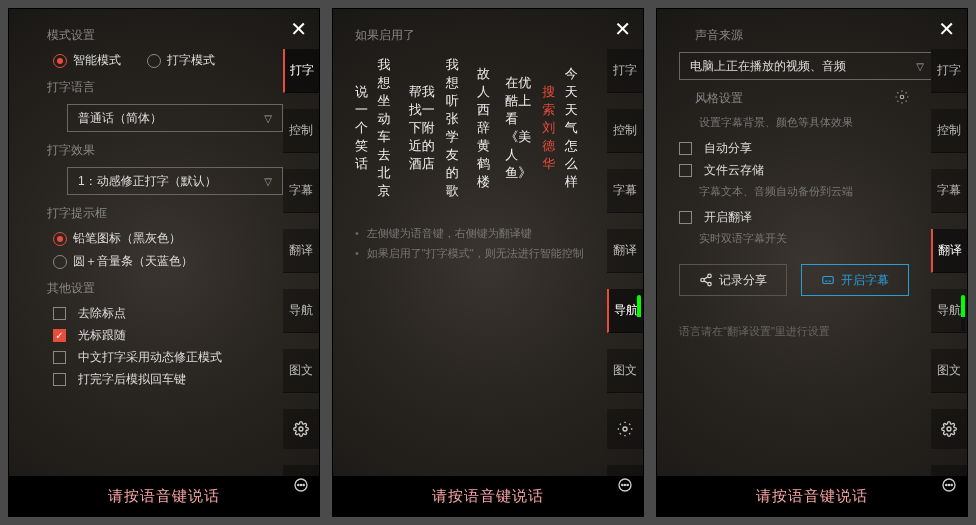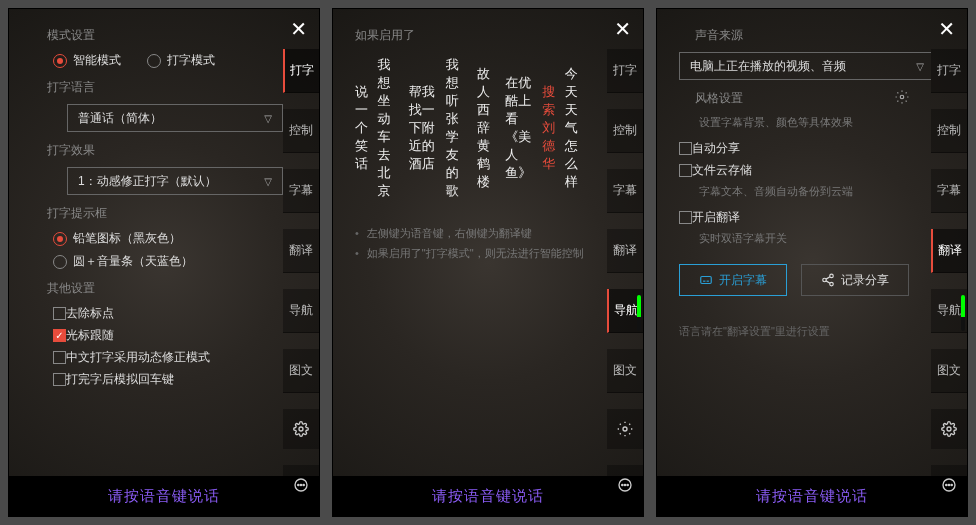--- a/index.html
+++ b/index.html
@@ -122,21 +122,21 @@
   padding: 0 10px;
   margin-left: 36px;
   cursor: pointer;
   font-size: 12px;
 }
 .select.wide { width: 256px; margin-left: 0; }
 .chev { font-size: 10px; color: #aaa; }
 .chk-row {
   display: flex;
   align-items: center;
-  gap: 0;
+  gap: 12px;
   padding-left: 22px;
   margin: 5px 0;
   cursor: pointer;
   font-size: 12px;
   color: #ddd;
 }
 .chk-row.noindent { padding-left: 0; }
 .chk {
   width: 13px;
   height: 13px;
@@ -148,21 +148,21 @@
 .chk.on { background: #e74c3c; border-color: #e74c3c; color: #fff; font-size: 10px; }
 .hint {
   font-size: 11px;
   color: #777;
   padding-left: 20px;
   margin: 2px 0 10px 0;
 }
 .footer {
   height: 40px;
   background: #000;
-  color: #8b5cf6;
+  color: #fca5a5;
   font-size: 15px;
   display: flex;
   align-items: center;
   justify-content: center;
   letter-spacing: 1px;
   font-family: Liberation Mono, monospace;
 }
 .cmd-title {
   color: #888;
   margin-bottom: 12px;
@@ -396,35 +396,35 @@
         <span class="chk"></span>
         <span>文件云存储</span>
       </div>
     <div class="hint">字幕文本、音频自动备份到云端</div>
     <div class="chk-row noindent">
         <span class="chk"></span>
         <span>开启翻译</span>
       </div>
     <div class="hint">实时双语字幕开关</div>
     <div class="btn-row">
-      <div class="btn primary">
-        <svg viewBox="0 0 24 24" fill="none" stroke="currentColor" stroke-width="2">
-            <rect x="3" y="6" width="18" height="12" rx="2"></rect>
-            <line x1="7" y1="14" x2="11" y2="14"></line>
-            <line x1="13" y1="14" x2="17" y2="14"></line>
-          </svg>
-        <span>开启字幕</span>
-      </div>
       <div class="btn">
         <svg viewBox="0 0 24 24" fill="none" stroke="currentColor" stroke-width="2">
             <circle cx="18" cy="5" r="3"></circle>
             <circle cx="6" cy="12" r="3"></circle>
             <circle cx="18" cy="19" r="3"></circle>
             <line x1="8.6" y1="10.5" x2="15.4" y2="6.5"></line>
             <line x1="8.6" y1="13.5" x2="15.4" y2="17.5"></line>
           </svg>
         <span>记录分享</span>
       </div>
+      <div class="btn primary">
+        <svg viewBox="0 0 24 24" fill="none" stroke="currentColor" stroke-width="2">
+            <rect x="3" y="6" width="18" height="12" rx="2"></rect>
+            <line x1="7" y1="14" x2="11" y2="14"></line>
+            <line x1="13" y1="14" x2="17" y2="14"></line>
+          </svg>
+        <span>开启字幕</span>
+      </div>
     </div>
     <div class="lang-note">语言请在"翻译设置"里进行设置</div>
   </div>
   <div class="footer">请按语音键说话</div>
 </div>
 
 </body></html>

